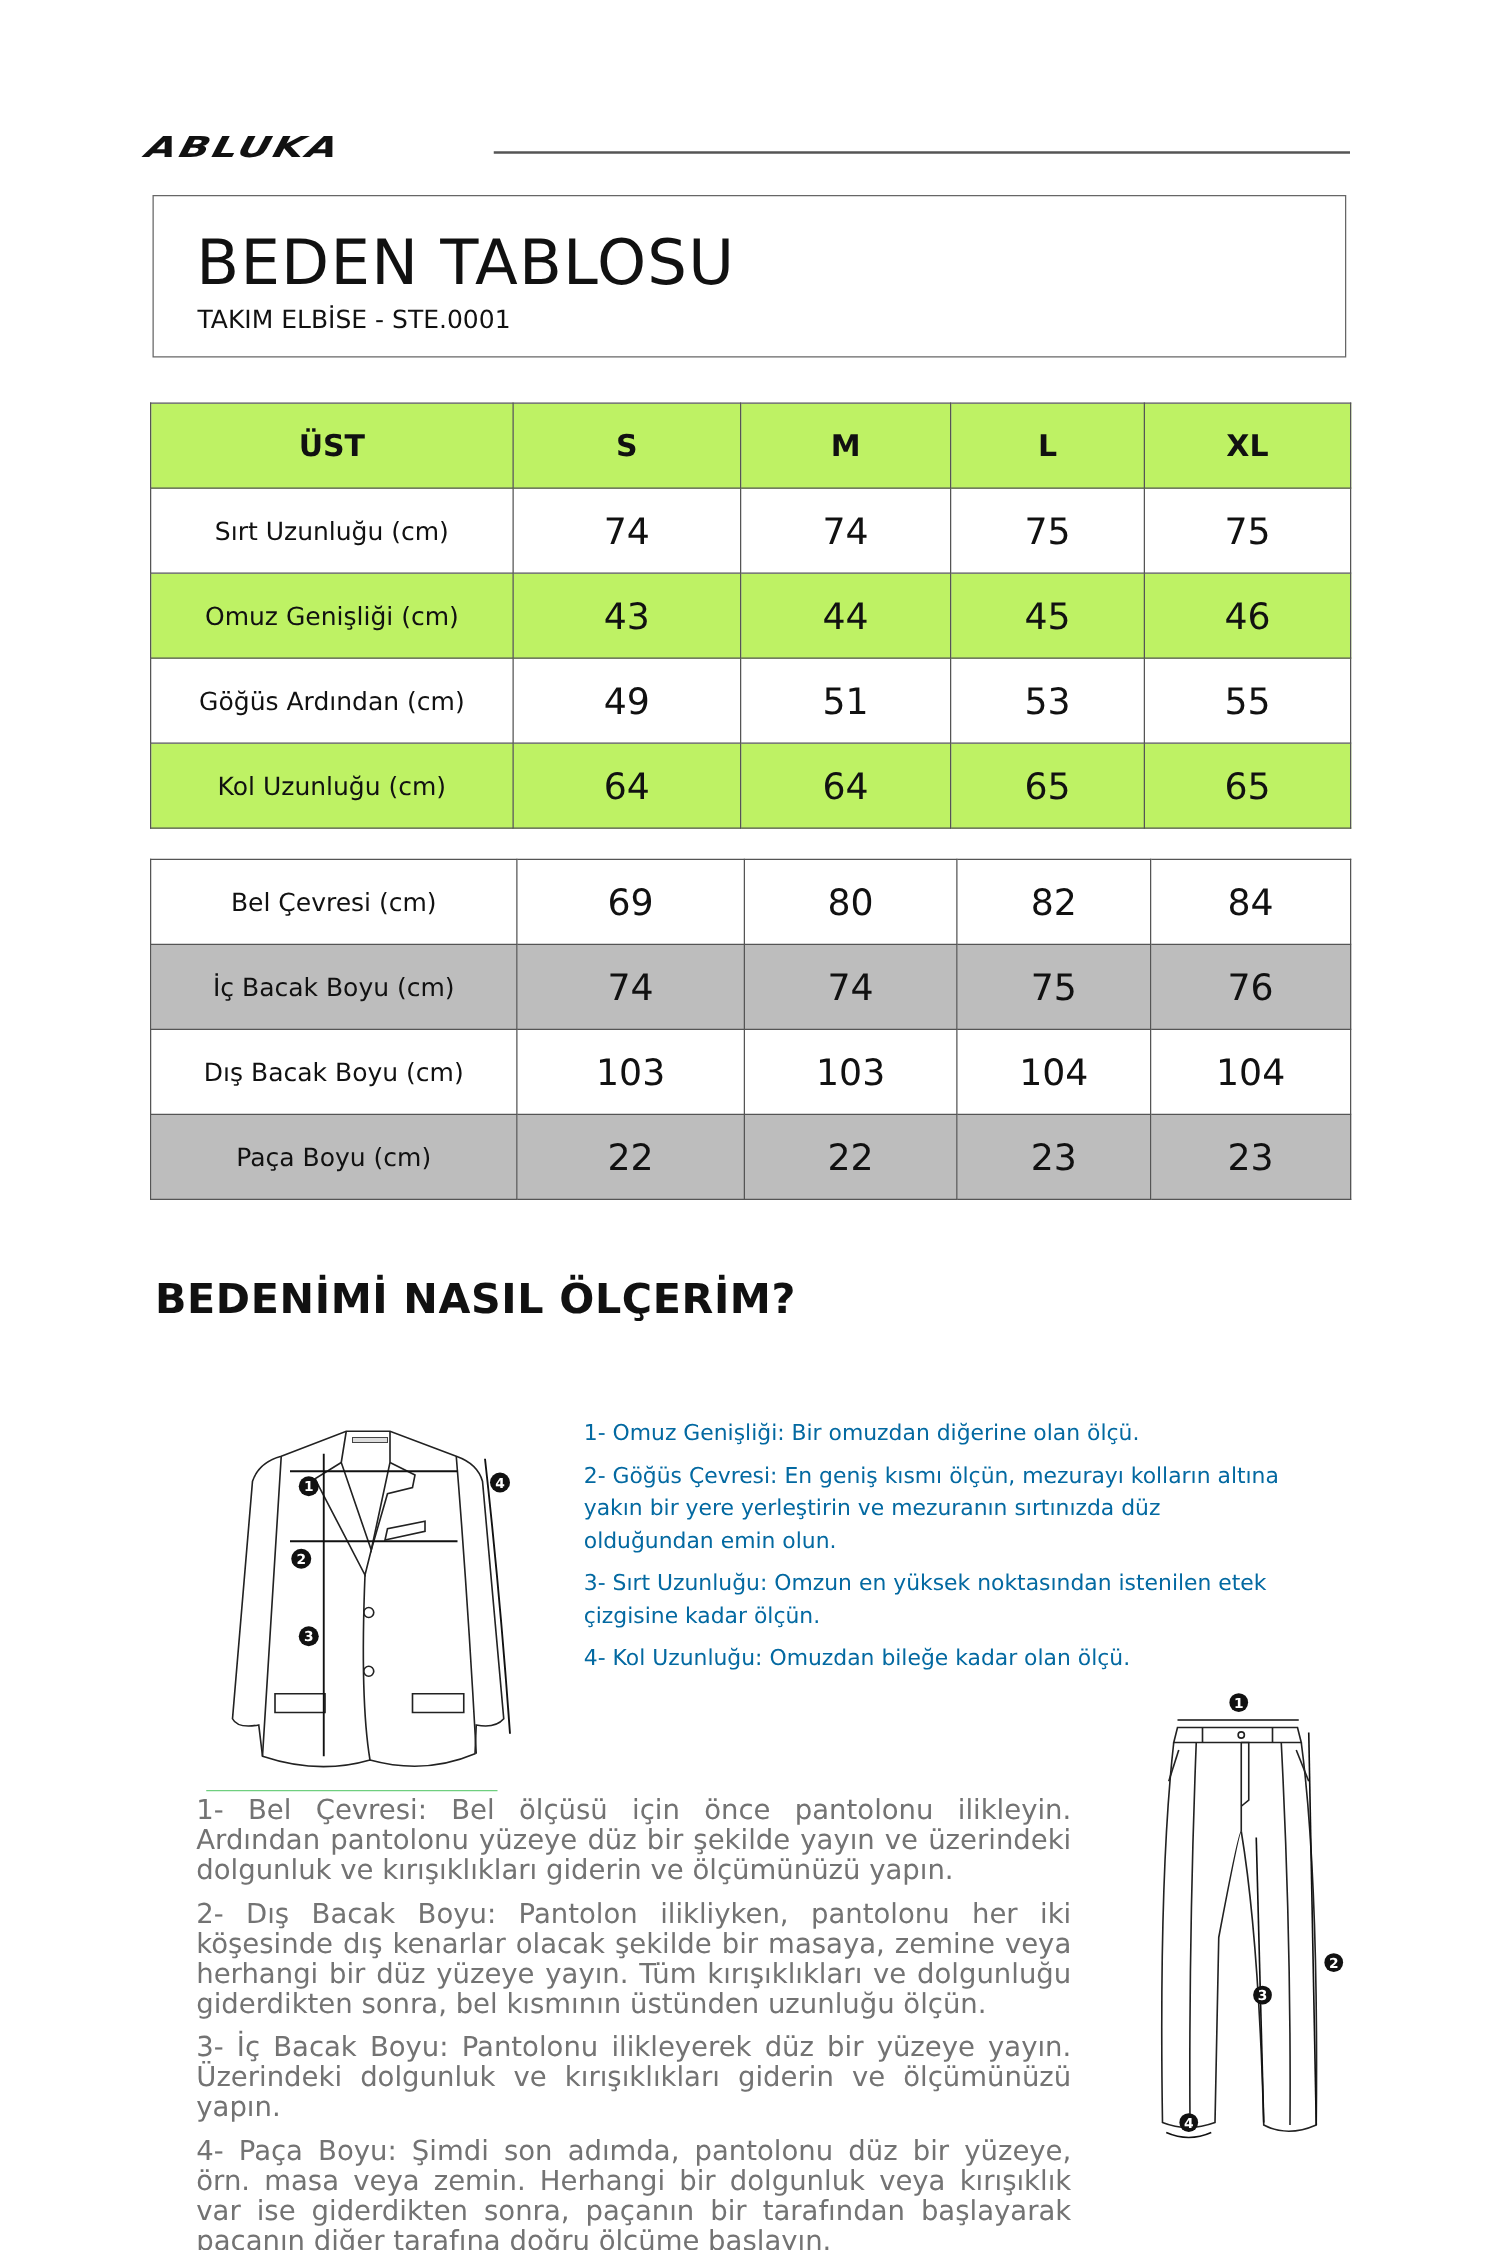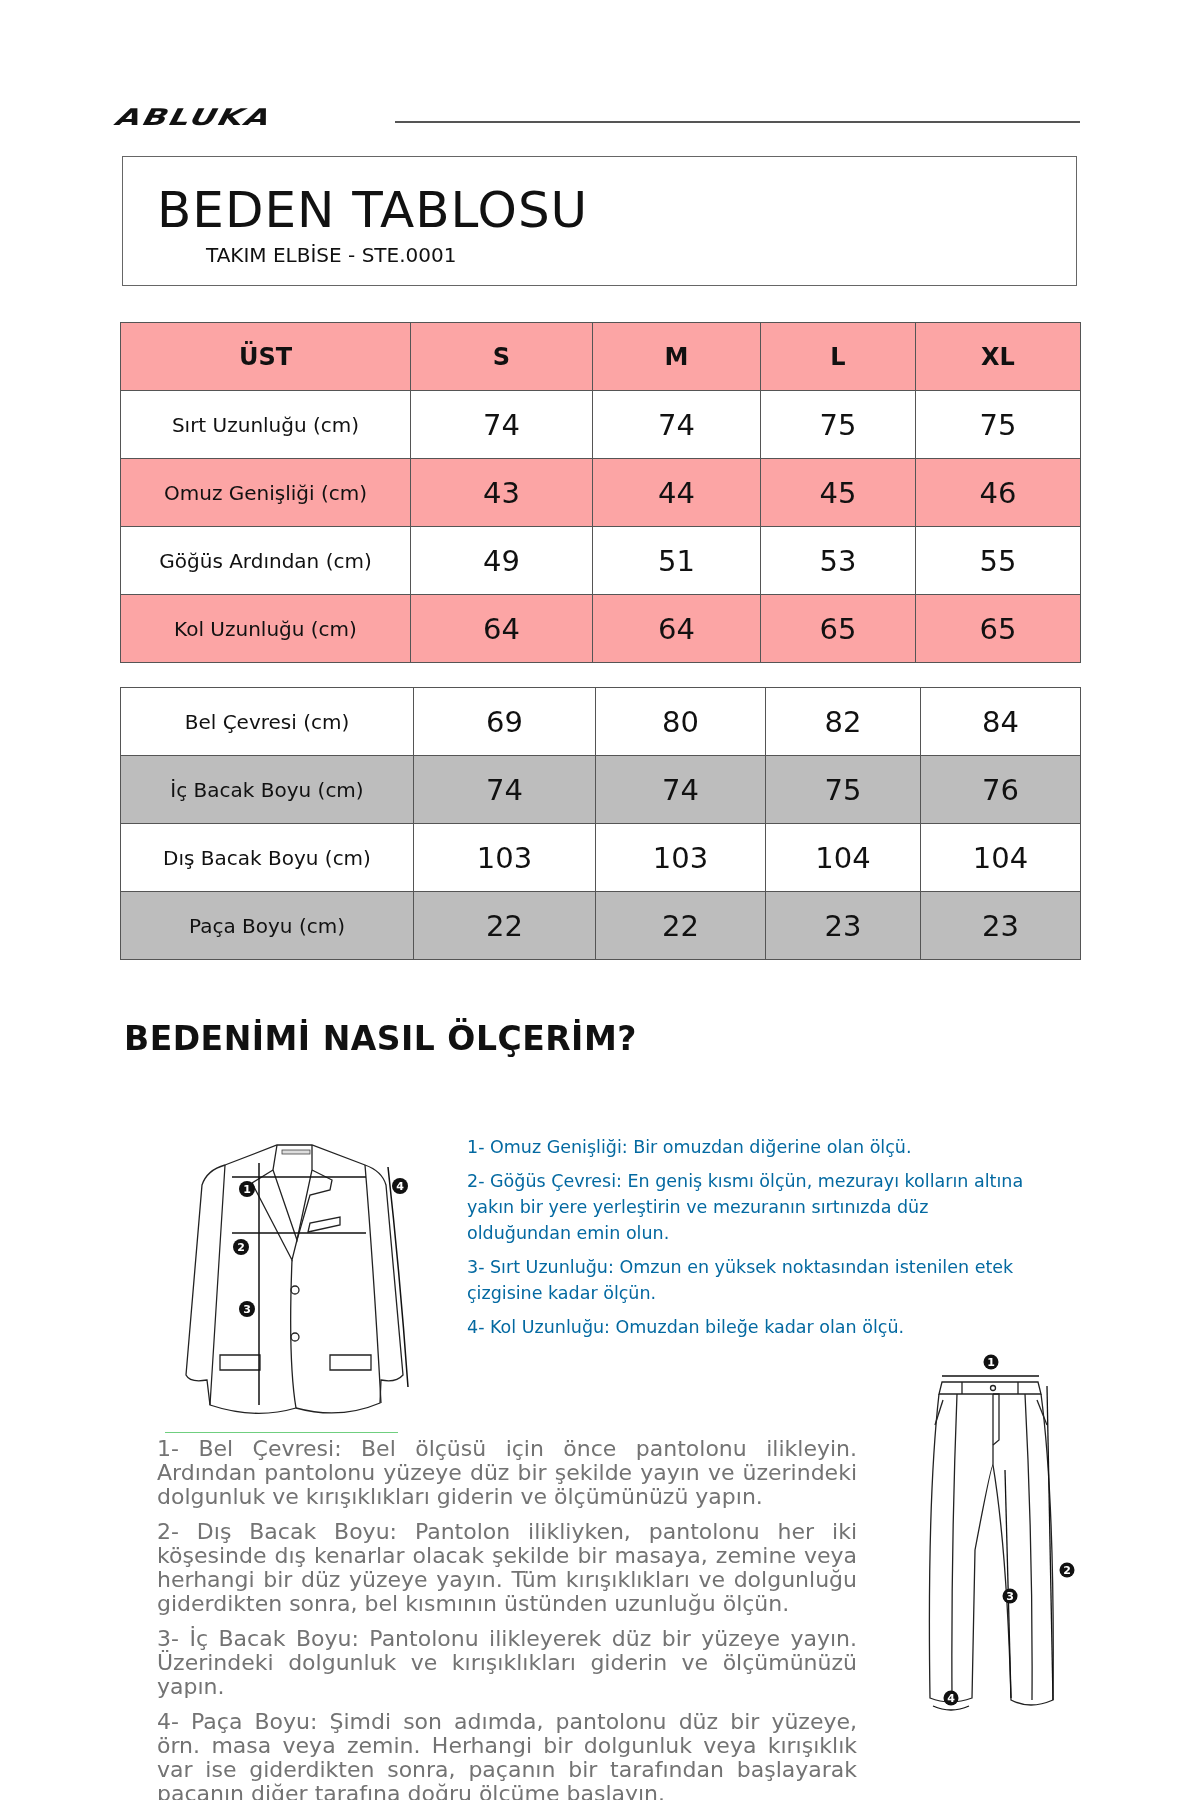--- a/index.html
+++ b/index.html
@@ -20,36 +20,36 @@
     }
     .title-box {
       position: absolute; left: 122px; top: 156px; width: 955px; height: 130px;
       border: 1.5px solid #666; box-sizing: border-box;
     }
     .title-box .title {
       position: absolute; left: 34px; top: 28px; font-size: 50px; font-weight: 400;
       letter-spacing: 1px; line-height: 1; color: #111;
     }
     .title-box .subtitle {
-      position: absolute; left: 35px; top: 88px; font-size: 20px; color: #111; line-height: 1; margin-left: 48px;
+      position: absolute; left: 35px; top: 88px; font-size: 20px; color: #111; line-height: 1;
     }
     table.size {
       position: absolute; left: 120px; width: 960px; border-collapse: collapse;
       table-layout: fixed;
     }
     table.size td, table.size th {
       border: 1.5px solid #555; text-align: center; vertical-align: middle; padding: 0;
       height: 68px; box-sizing: border-box;
     }
     table.size th { font-size: 24px; font-weight: 700; }
     table.size td.label { font-size: 20px; font-weight: 400; }
     table.size td.val { font-size: 29px; font-weight: 400; }
     #upper { top: 322px; }
     #lower { top: 687px; }
-    #upper tr.shade td, #upper tr.shade th { background: #fca5a5; }
+    #upper tr.shade td, #upper tr.shade th { background: #bef264; }
     #lower tr.shade td, #lower tr.shade th { background: #bdbdbd; }
     .section-title {
       position: absolute; left: 124px; top: 1022px; font-size: 33px; font-weight: 900;
       letter-spacing: 0.5px; line-height: 1;
     }
     .jacket { position: absolute; left: 160px; top: 1125px; width: 270px; height: 290px; }
     .pants { position: absolute; left: 905px; top: 1350px; width: 190px; height: 390px; }
     .upper-notes {
       position: absolute; left: 467px; top: 1134px; width: 560px;
       font-size: 17.5px; line-height: 26px; color: #0369a1;

